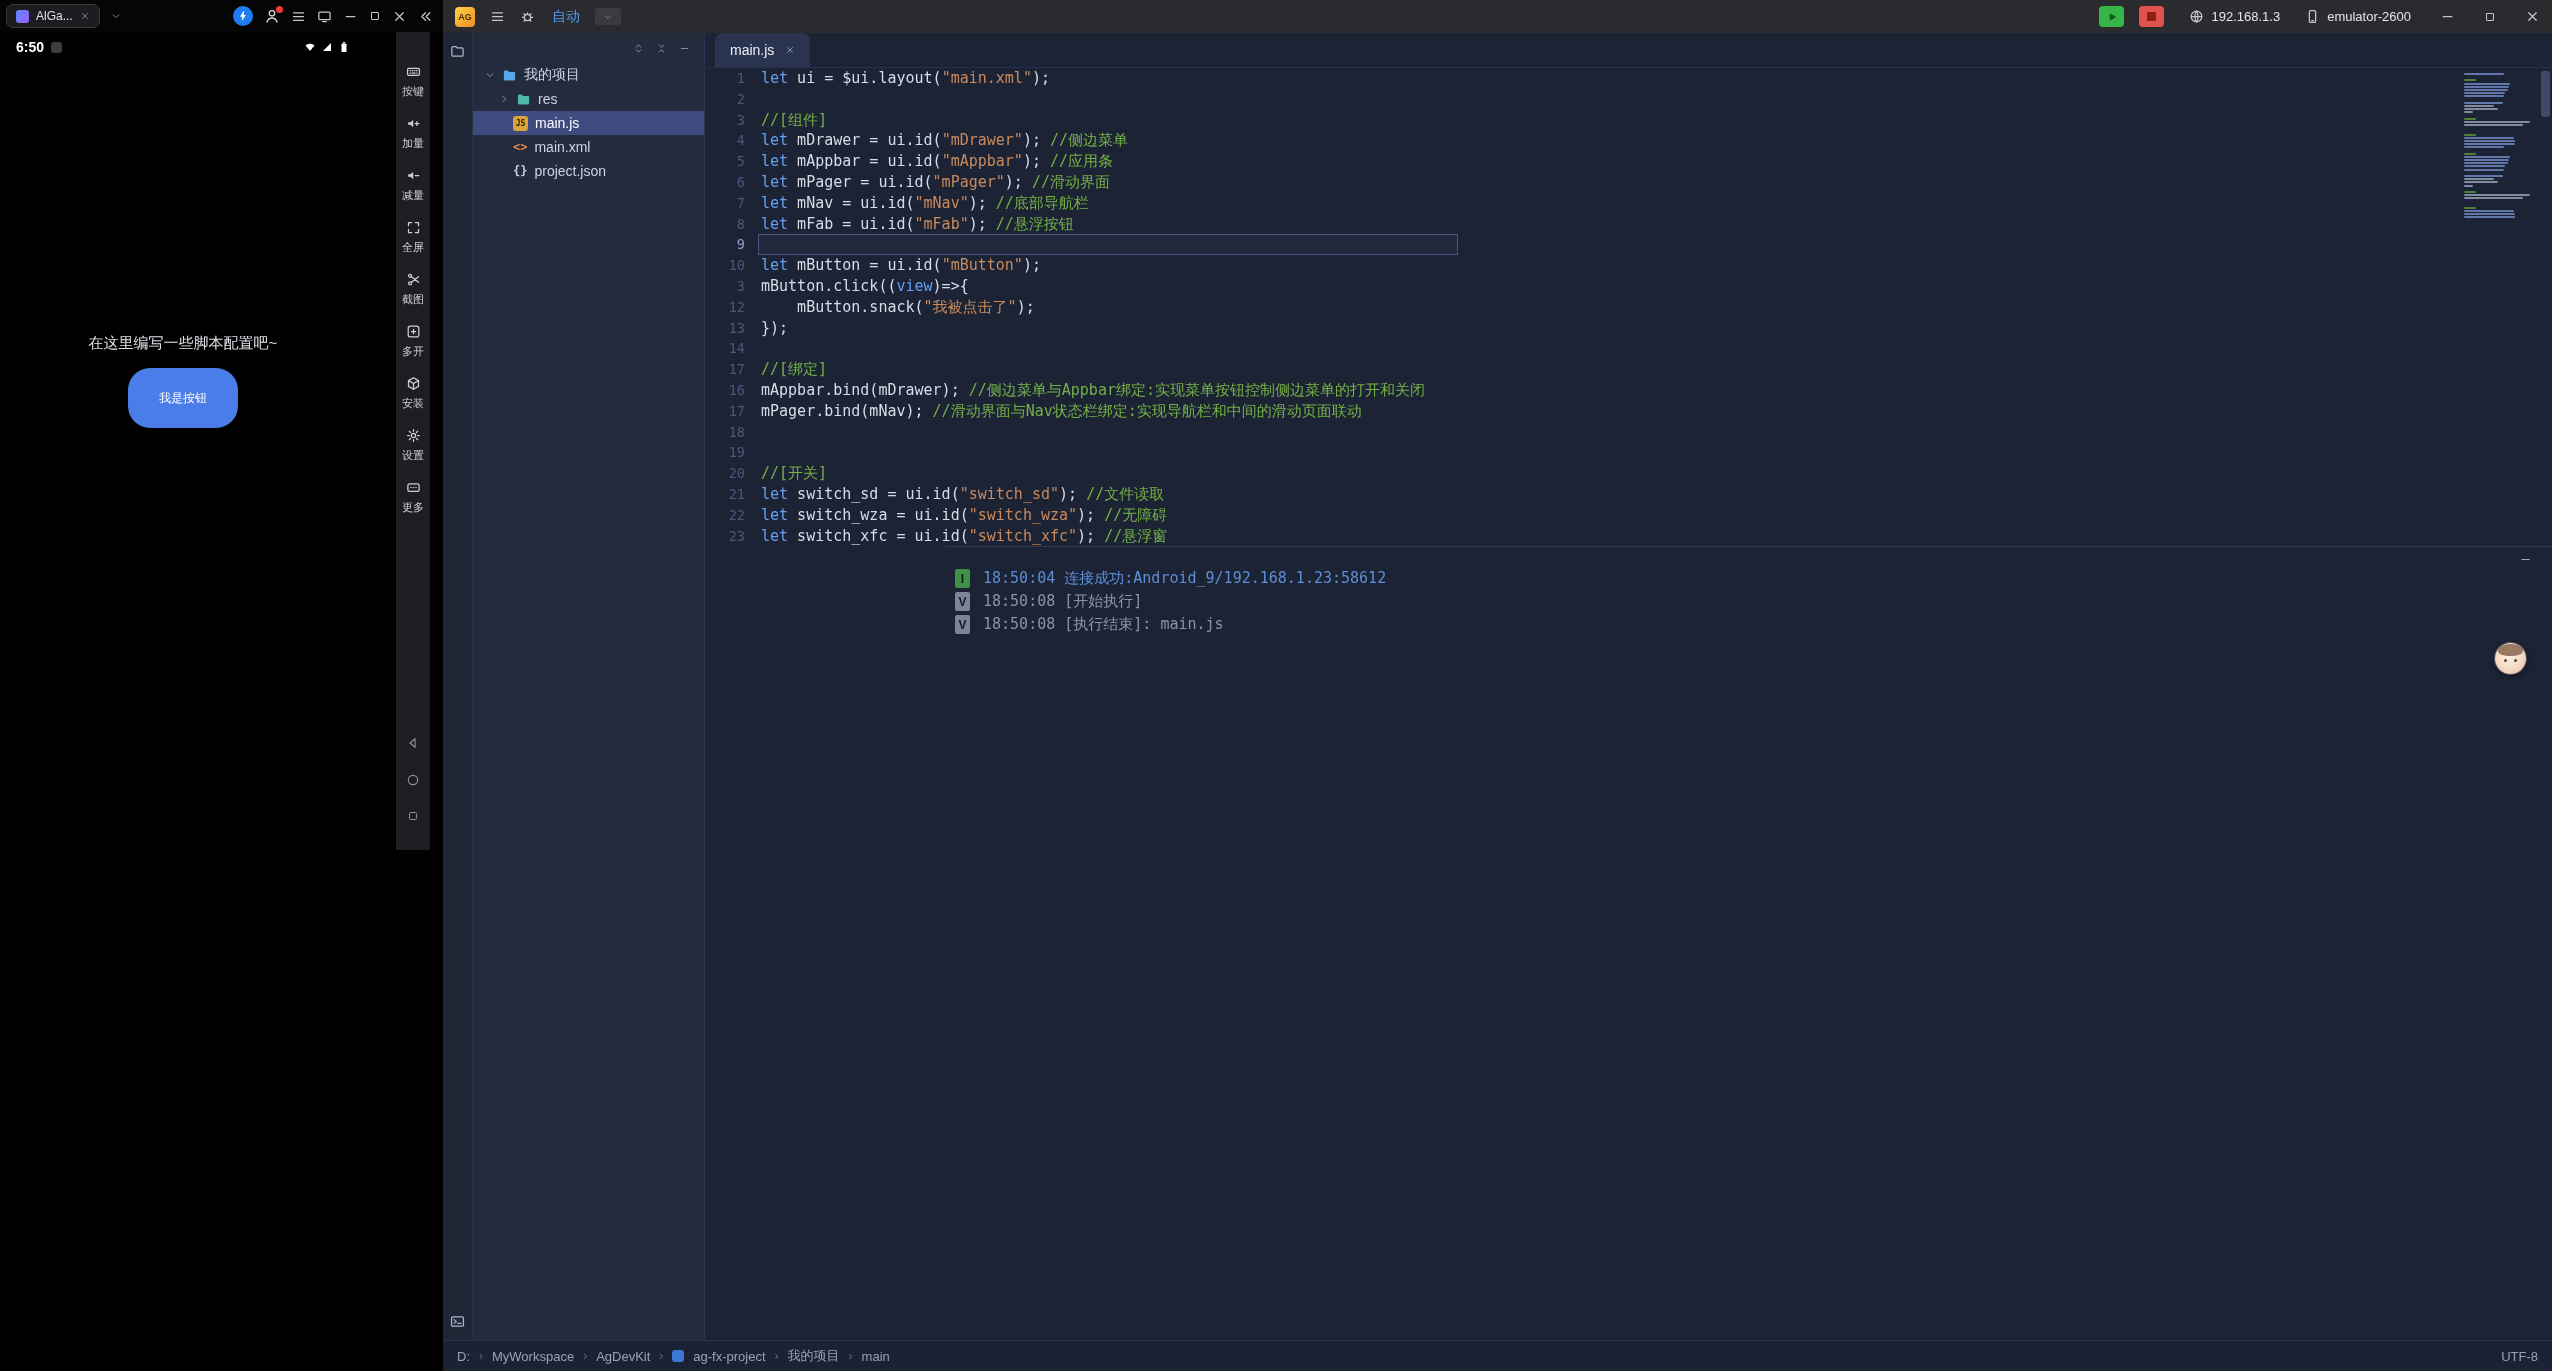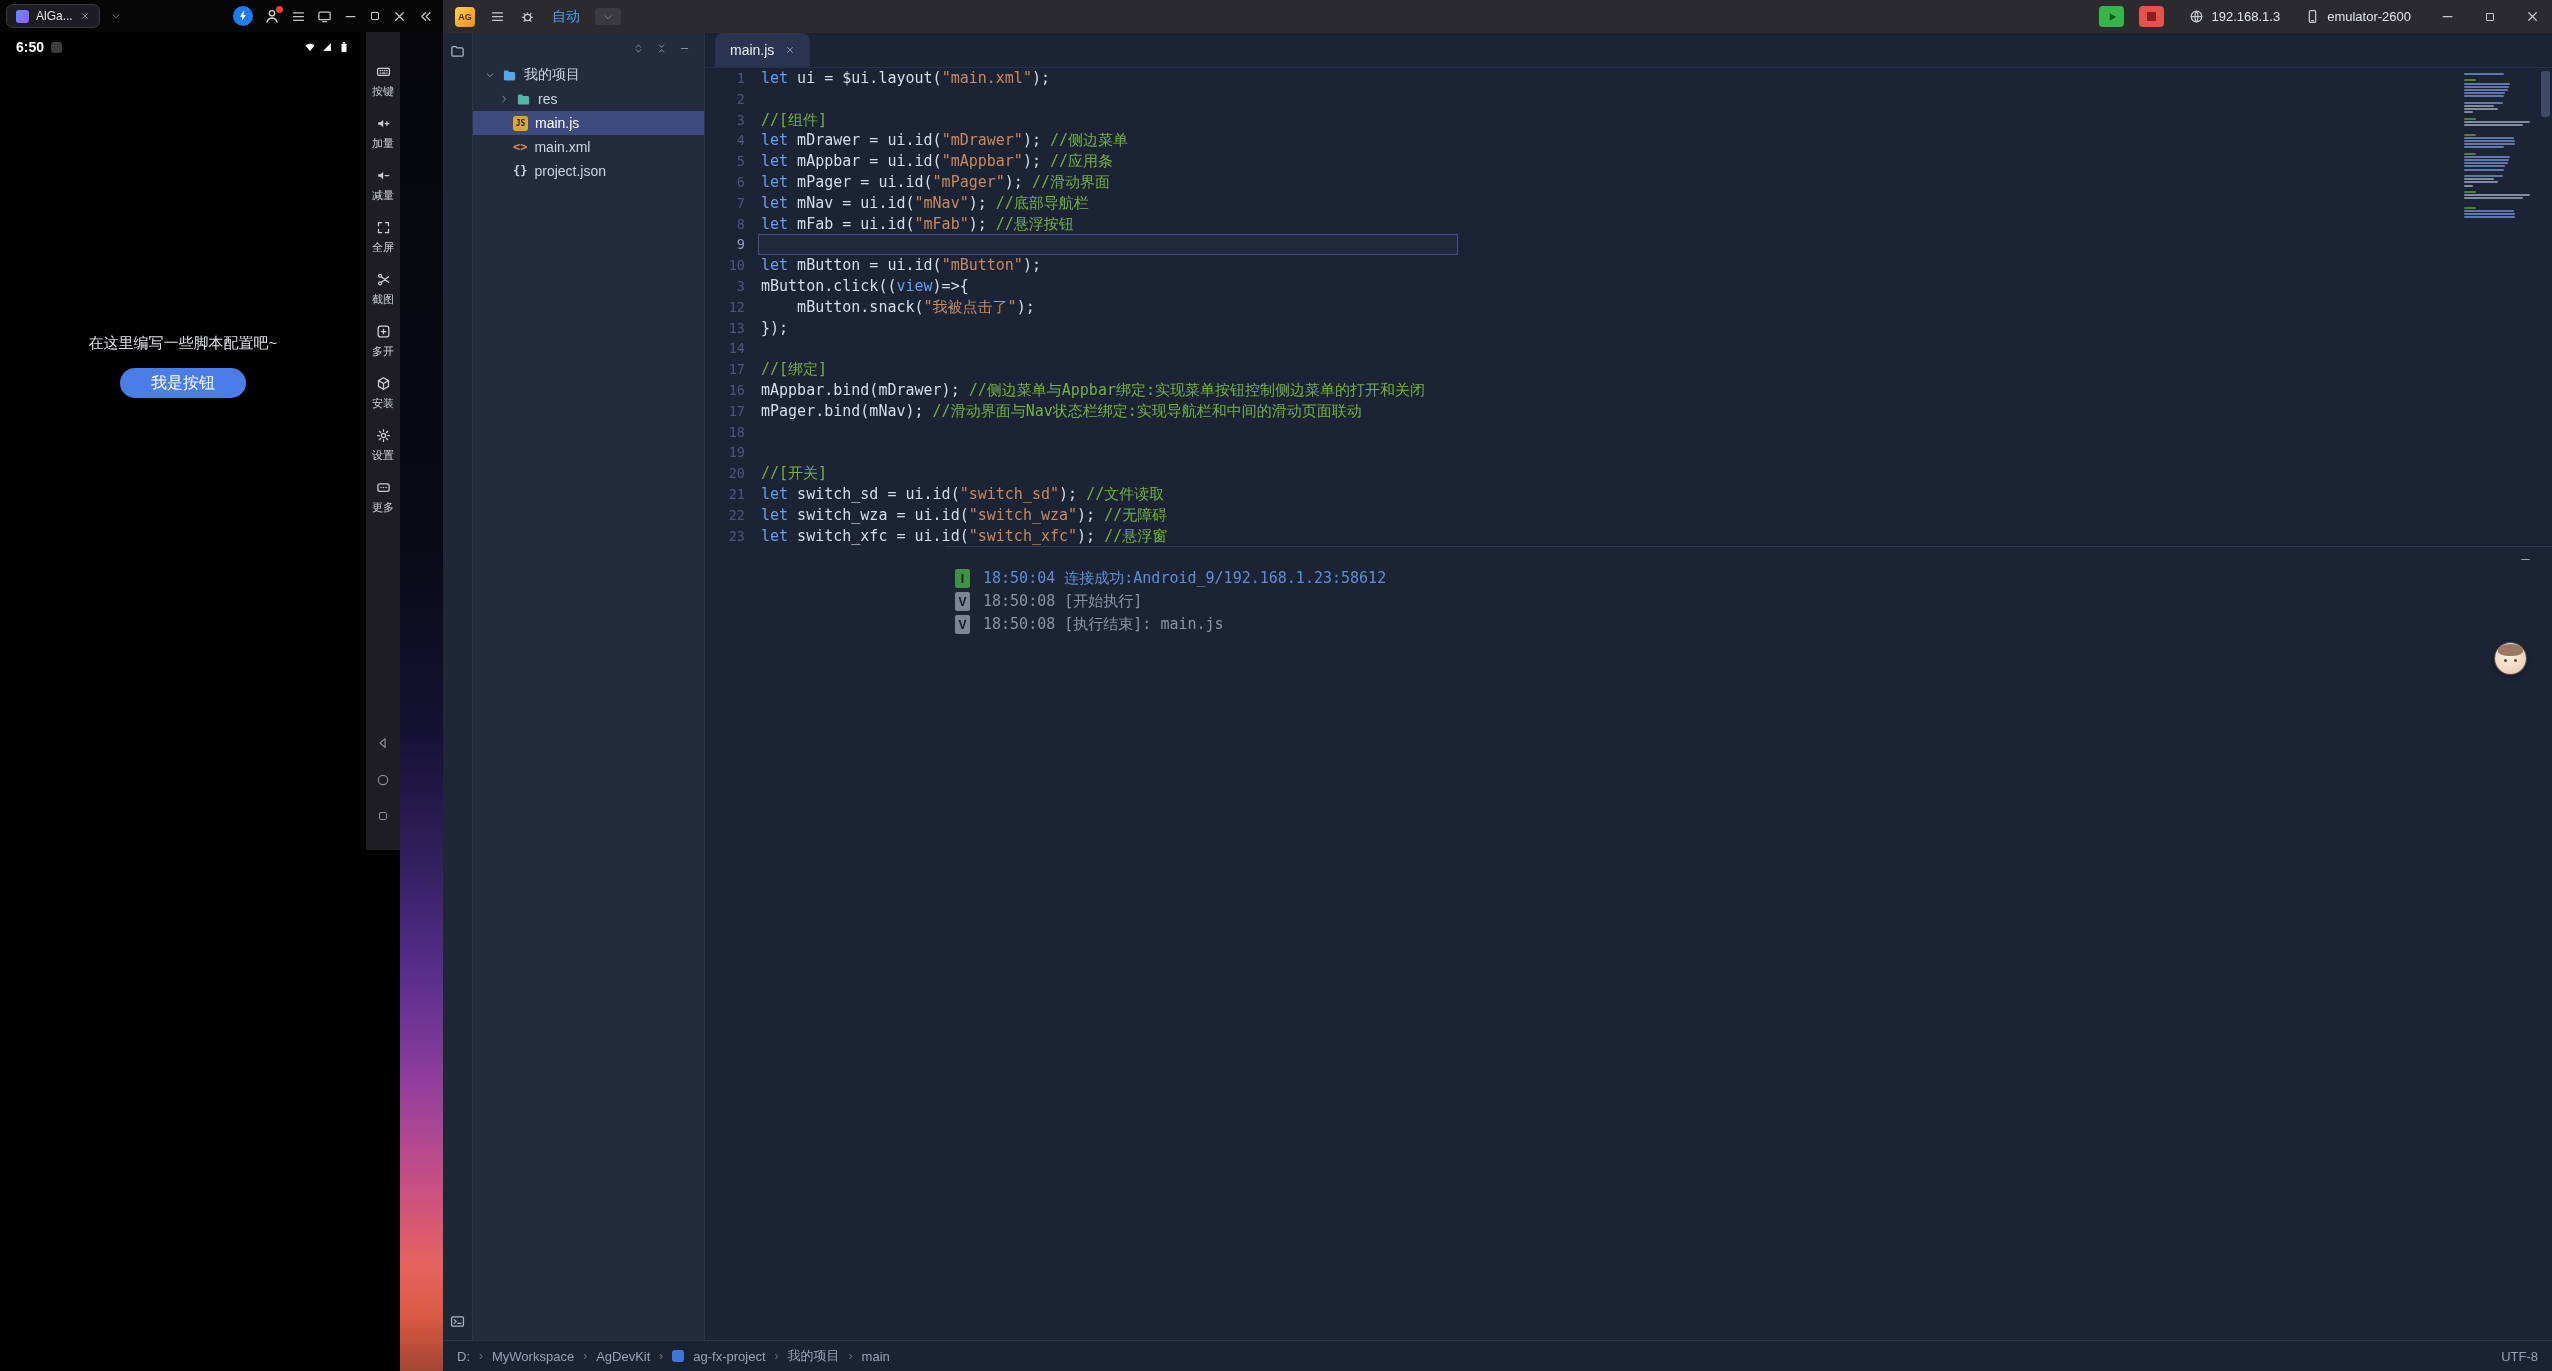--- a/index.html
+++ b/index.html
@@ -15,36 +15,36 @@
   .emu-tab{display:flex;align-items:center;gap:7px;height:24px;padding:0 9px;background:#1d1d21;border:1px solid #38383d;border-radius:7px;color:#e3e3e3;font-size:12px;}
   .emu-tab-logo{width:13px;height:13px;border-radius:3px;background:linear-gradient(135deg,#5b8cff,#9b5bff);}
   .emu-tab-close{font-size:10px;color:#9a9a9a;}
   .emu-chevron{font-size:10px;color:#9a9a9a;}
   .boost{width:20px;height:20px;border-radius:50%;background:#1e7bf0;color:#fff;display:inline-flex;align-items:center;justify-content:center;font-size:12px;}
   .userwrap{position:relative;font-size:16px;color:#d5d5d5;display:inline-flex;}
   .reddot{position:absolute;top:-2px;right:-3px;width:7px;height:7px;border-radius:50%;background:#f23b36;}
   .tbar-ic{font-size:15px;color:#c6c6c6;}
   .tbar-ic.sm{font-size:12px;}
 
-  .emu-body{flex:1;display:flex;min-height:0;}
+  .emu-body{flex:1;display:flex;min-height:0;gap:30px;}
   .left-col{width:366px;flex:0 0 366px;display:flex;flex-direction:column;background:#000;}
   .phone-screen{position:relative;height:808px;flex:0 0 808px;display:flex;flex-direction:column;background:#000;color:#fff;}
   .p-status{height:30px;flex:0 0 30px;display:flex;align-items:center;justify-content:space-between;padding:0 16px;font-size:14px;}
   .p-time{display:flex;align-items:center;gap:7px;font-weight:bold;}
   .p-chip{width:11px;height:11px;border-radius:3px;background:#3d3d3d;display:inline-block;}
   .p-sicons{display:flex;align-items:center;gap:5px;}
   .p-sicons .ic{font-size:12px;color:#fff;}
   .p-appbar{height:58px;flex:0 0 58px;display:flex;align-items:center;padding:0 18px;}
   .p-menu{font-size:22px;color:#ececec;}
   .p-title{font-size:23px;margin-left:26px;font-weight:500;}
   .p-act{font-size:22px;margin-left:30px;color:#ececec;}
   .p-act.sm{font-size:20px;}
   .p-content{position:relative;flex:1;display:flex;flex-direction:column;align-items:center;}
   .p-hint{position:absolute;top:272px;font-size:15px;color:#dde1e6;}
-  .p-btn{position:absolute;top:306px;height:30px;padding:0 31px;border:none;border-radius:22px;background:var(--button-blue,#4a7de8);color:#fff;font-size:16px;font-family:inherit;cursor:pointer;}
+  .p-btn{position:absolute;top:306px;height:60px;padding:0 31px;border:none;border-radius:22px;background:var(--button-blue,#4a7de8);color:#fff;font-size:12px;font-family:inherit;cursor:pointer;}
   .p-nav{position:absolute;left:0;right:0;bottom:0;height:130px;}
   .p-nav-home{position:absolute;left:72px;bottom:8px;width:58px;display:flex;flex-direction:column;align-items:center;gap:9px;}
   .p-pill{width:54px;height:30px;border-radius:16px;background:#3a4047;display:flex;align-items:center;justify-content:center;font-size:16px;color:#fff;}
   .p-nav-lb{font-size:14px;color:#ececec;}
   .p-fab{position:absolute;left:153px;bottom:48px;width:63px;height:63px;border-radius:50%;background:var(--fab-blue,#1155ad);display:flex;align-items:center;justify-content:center;font-size:30px;color:#79b0ff;}
   .p-nav-log{position:absolute;left:242px;bottom:8px;width:58px;display:flex;flex-direction:column;align-items:center;gap:9px;}
   .p-log-ic{font-size:21px;color:#ececec;}
 
   .tool-col{width:34px;flex:0 0 34px;display:flex;flex-direction:column;background:#000;}
   .emu-toolbar{height:818px;flex:0 0 818px;background:#1e1e22;display:flex;flex-direction:column;align-items:center;padding-top:32px;}

